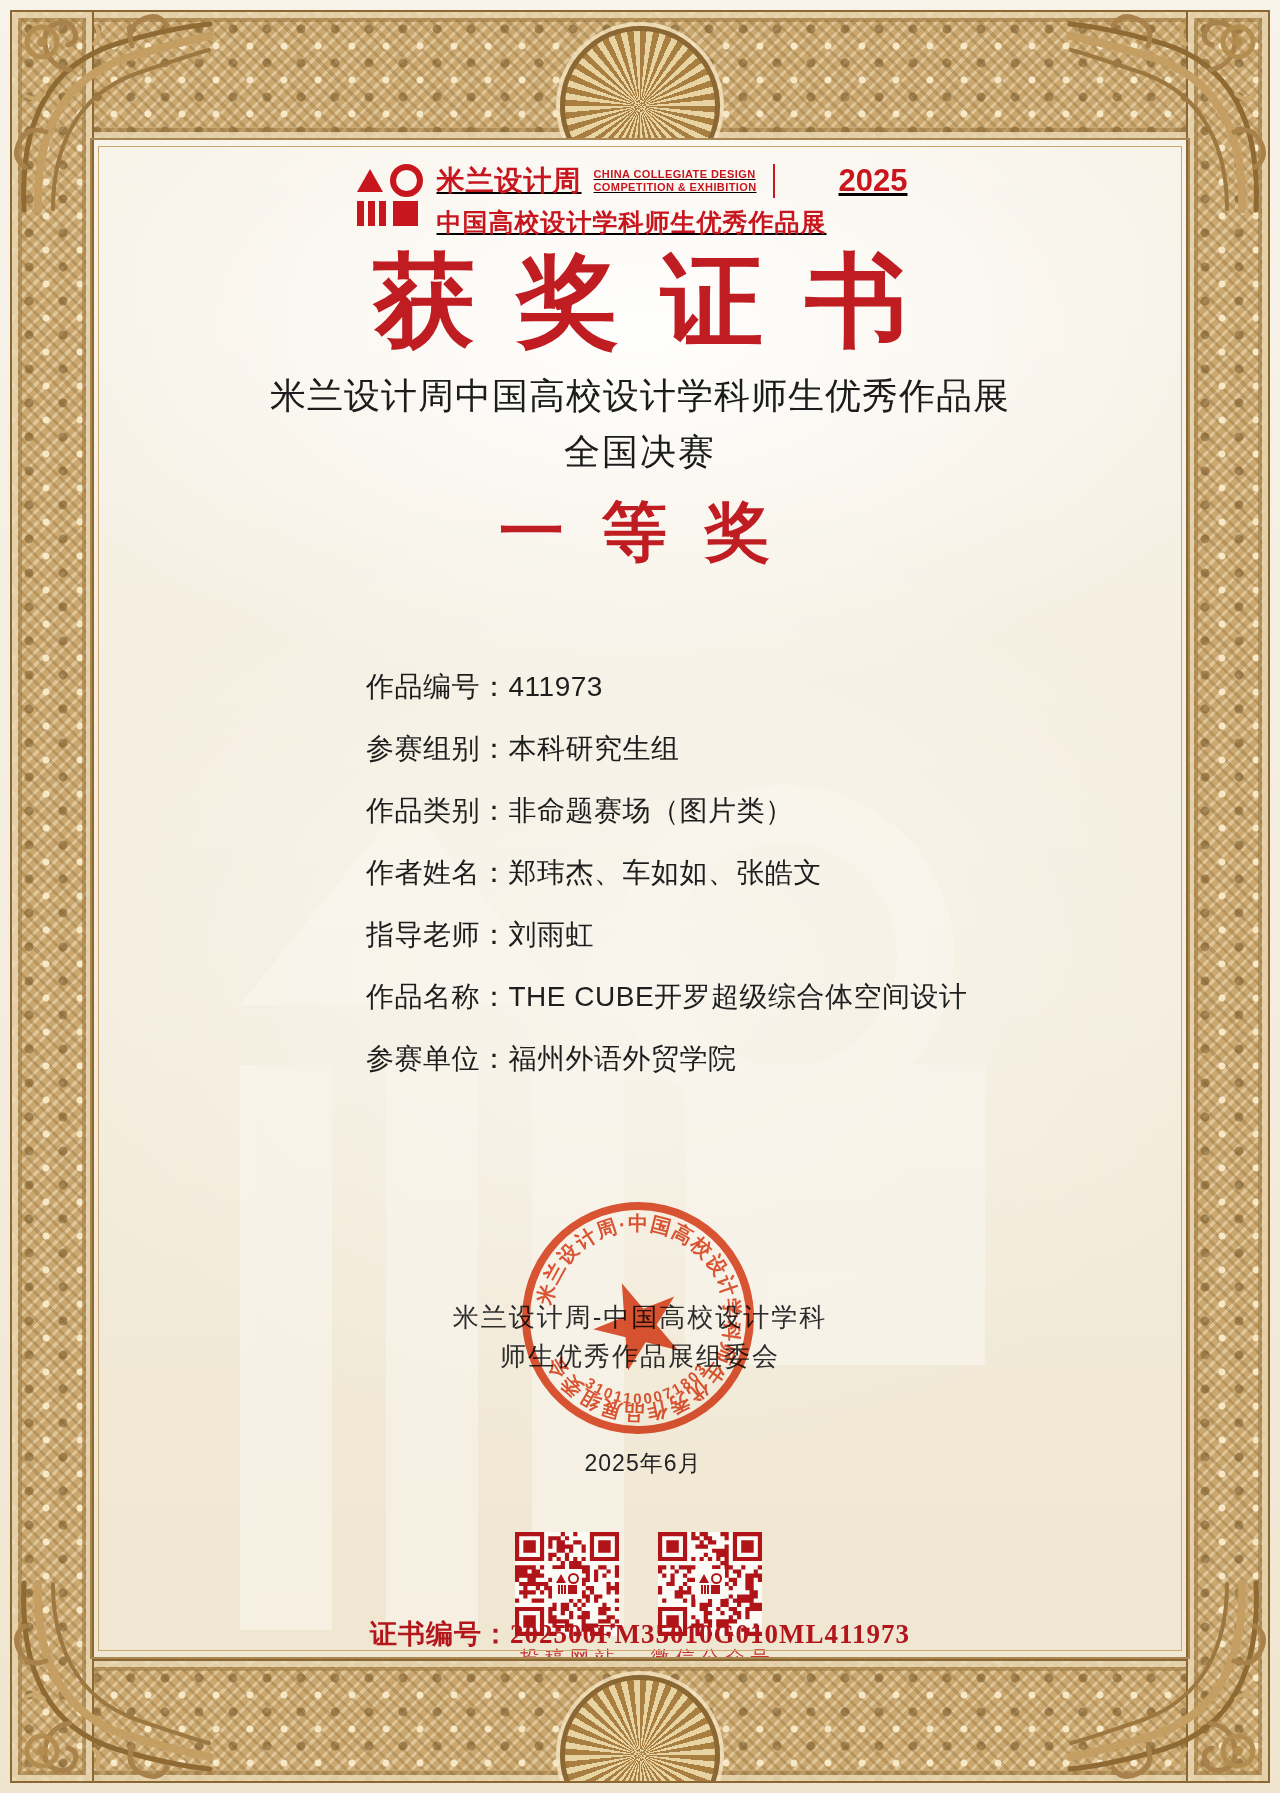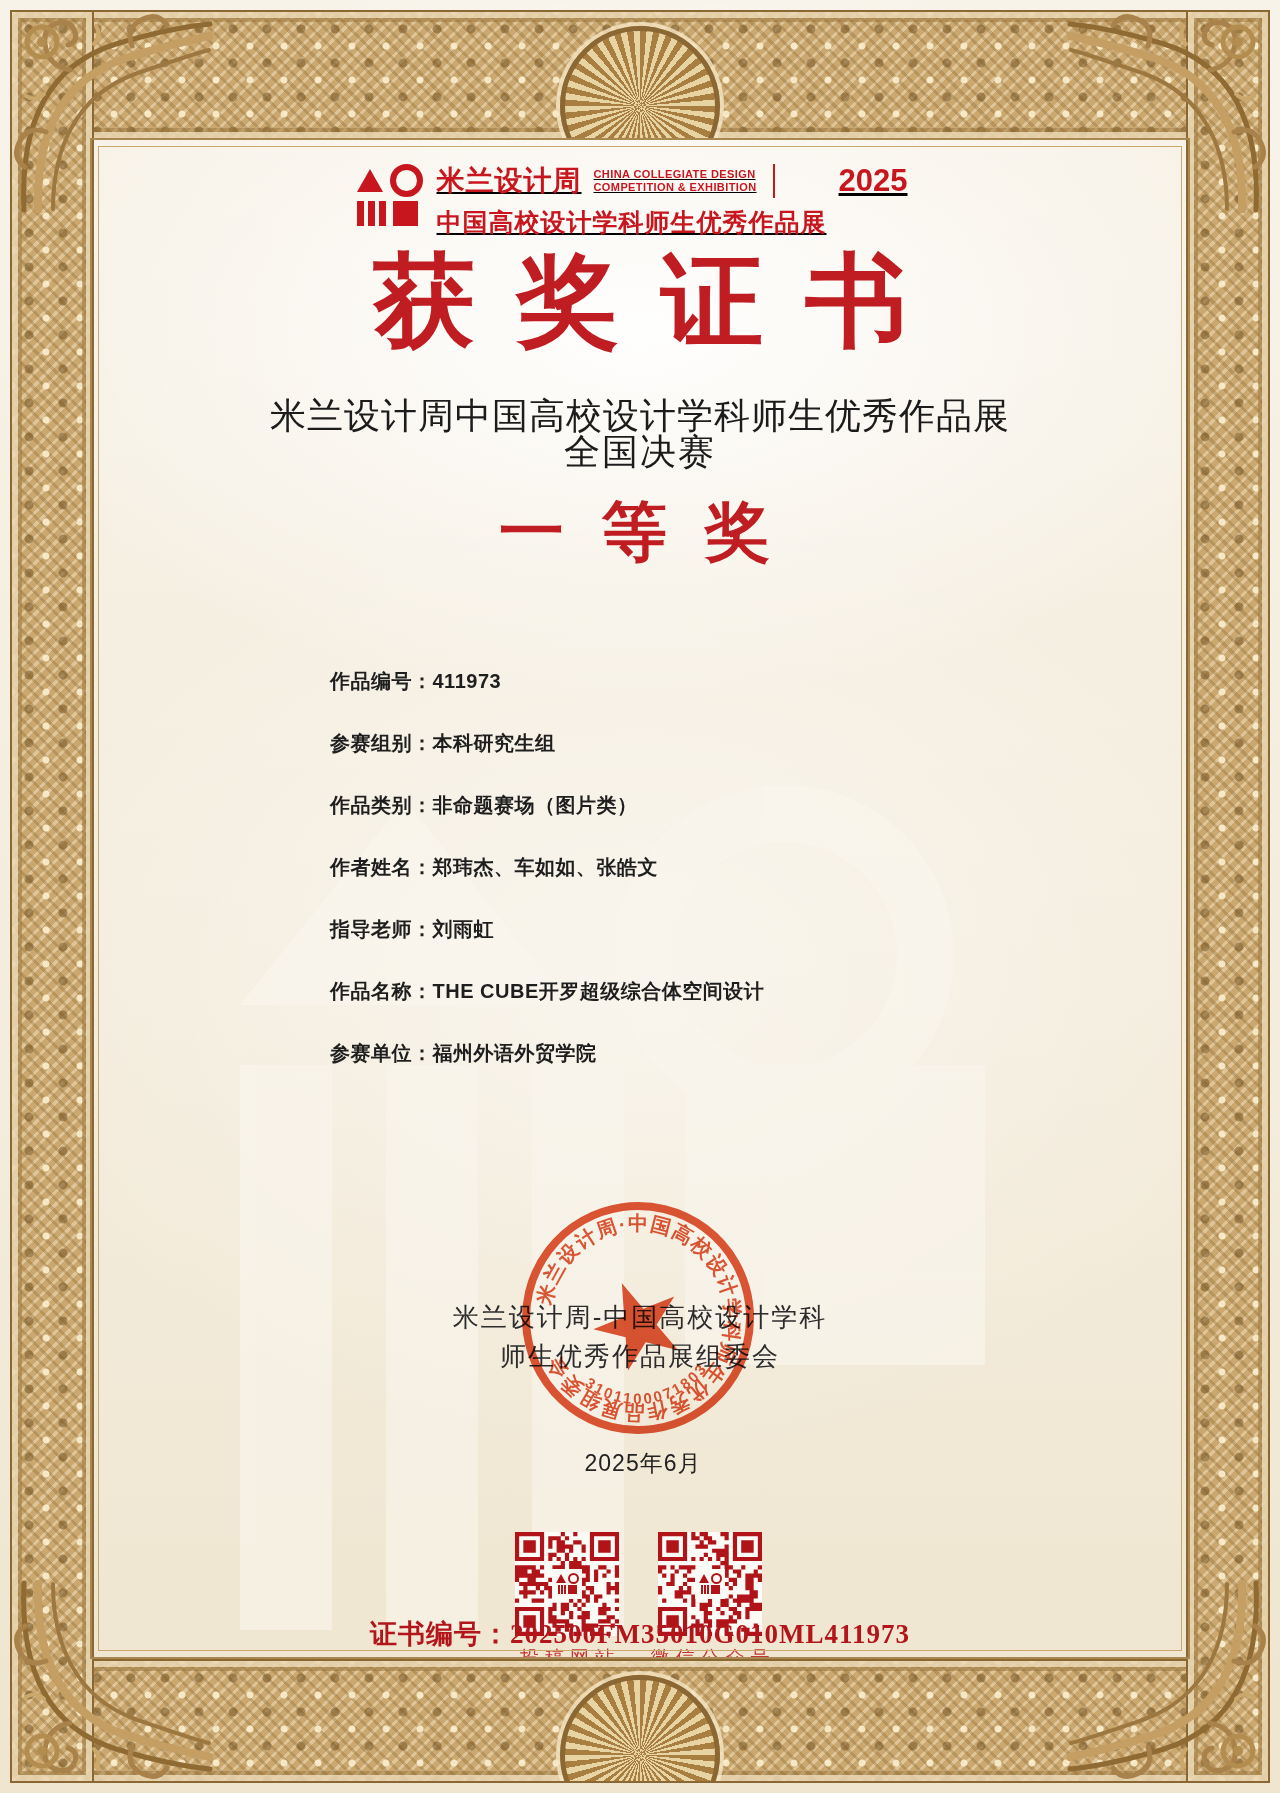--- a/index.html
+++ b/index.html
@@ -63,30 +63,30 @@
   .logo-row1{display:flex;align-items:center;gap:12px;}
   .brand-cn{font-size:28px;font-weight:900;color:#c8161e;letter-spacing:1px;}
   .brand-en{font-size:11px;line-height:13px;font-weight:bold;color:#c8161e;letter-spacing:.4px;}
   .logo-divider{width:2px;height:34px;background:#c8161e;margin:0 4px;}
   .logo-year{font-size:31px;font-weight:800;color:#c8161e;margin-left:48px;}
   .logo-sub{font-size:25px;font-weight:800;color:#c8161e;letter-spacing:1px;margin-top:6px;}
   
   .cert-title{position:absolute;z-index:2;left:0;right:0;top:234px;text-align:center;
     font-family:"Liberation Serif", serif;font-size:102px;font-weight:900;color:#bf1d22;
     letter-spacing:42px;padding-left:42px;}
-  .event-line1{position:absolute;z-index:2;left:0;right:0;top:392px;text-align:center;
+  .event-line1{position:absolute;z-index:2;left:0;right:0;top:372px;text-align:center;
     font-size:36px;font-weight:500;color:#1c1c1c;letter-spacing:1px;}
   .event-line2{position:absolute;z-index:2;left:0;right:0;top:428px;text-align:center;
     font-size:36px;font-weight:500;color:#1c1c1c;letter-spacing:2px;}
   .award{position:absolute;z-index:2;left:0;right:0;top:488px;text-align:center;
     font-family:"Liberation Serif", serif;font-size:65px;font-weight:900;color:#bf1d22;
     letter-spacing:38px;padding-left:27px;}
   
   .fields{position:absolute;z-index:2;left:330px;top:668px;}
-  .field-row{height:62px;font-size:20px;color:#1e1e1e;font-weight:700;white-space:nowrap;}
+  .field-row{height:62px;font-size:28px;color:#1e1e1e;font-weight:400;white-space:nowrap;margin-left:36px;}
   .field-label{letter-spacing:.5px;}
   .field-value{letter-spacing:.5px;}
   
   .organizer{position:absolute;z-index:2;left:0;right:0;top:1298px;text-align:center;
     font-size:26px;line-height:39px;color:#2c2c2c;letter-spacing:2px;font-weight:500;}
   .seal{position:absolute;z-index:3;left:508px;top:1188px;width:260px;height:260px;
     transform:rotate(-8deg);mix-blend-mode:multiply;opacity:.95;}
   .date{position:absolute;z-index:2;left:0;right:0;top:1448px;text-align:center;
     font-size:23px;color:#222;letter-spacing:1px;padding-left:6px;}
   

